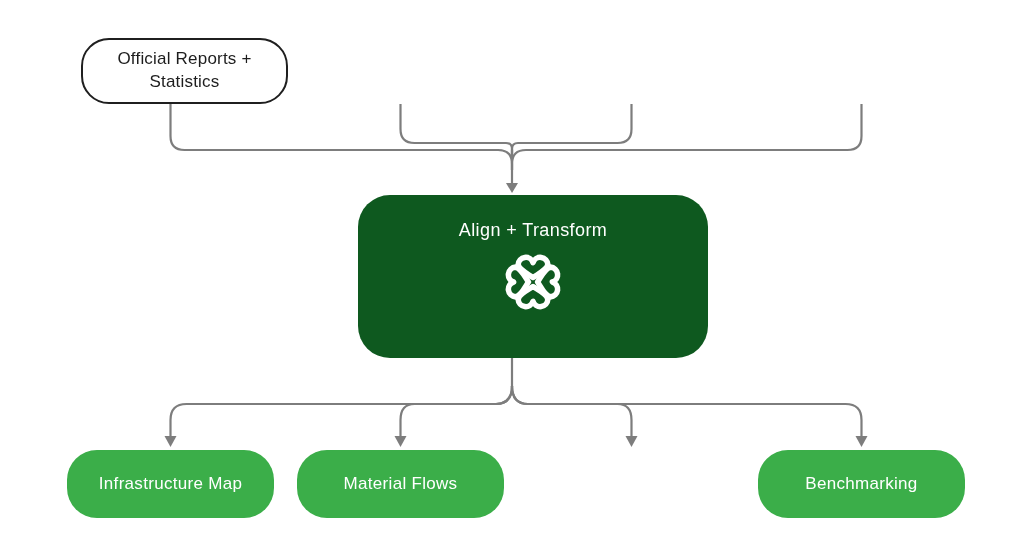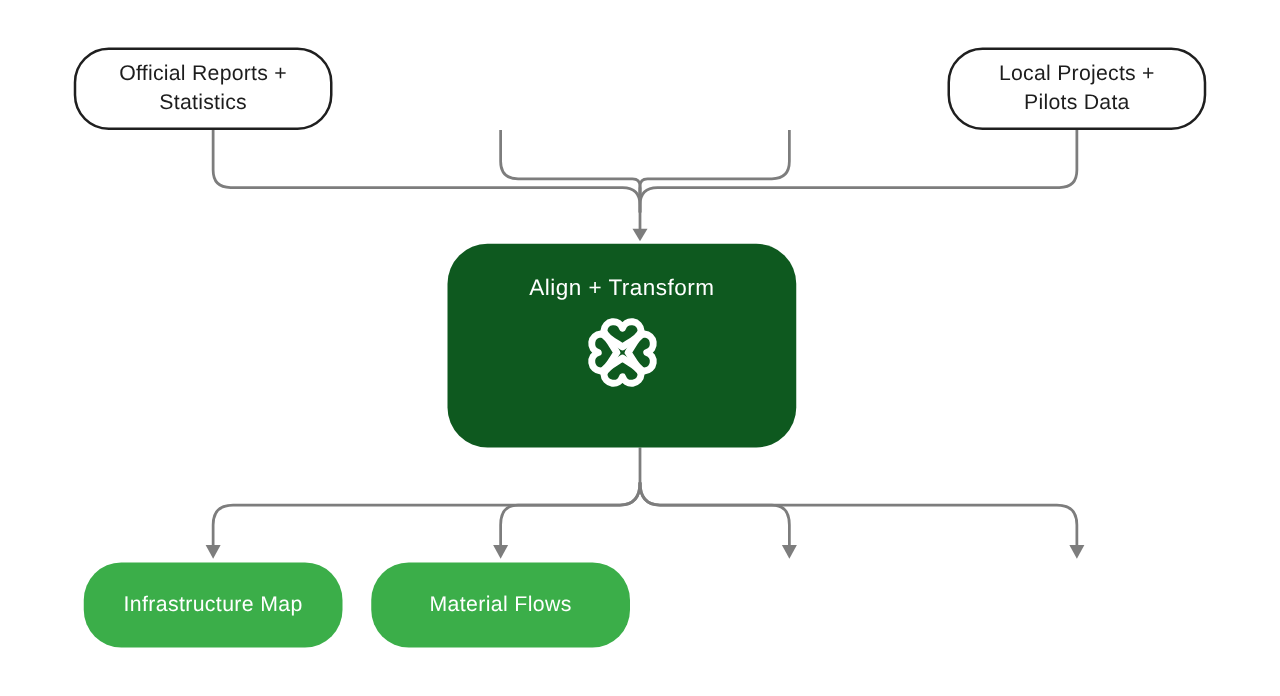--- a/index.html
+++ b/index.html
@@ -61,21 +61,21 @@
     font-size: 17px;
     font-weight: 500;
     letter-spacing: 0.3px;
     padding: 4px 12px;
   }
   .process-node {
     position: absolute;
     box-sizing: border-box;
     left: 358px;
     top: 195px;
-    width: 279px;
+    width: 350px;
     height: 163px;
     background: var(--dark-green, #0e591f);
     border-radius: 32px;
     display: flex;
     flex-direction: column;
     align-items: center;
   }
   .process-label {
     margin-top: 25px;
     color: #ffffff;
@@ -108,39 +108,39 @@
     <path d="M512 386 Q512 404 496 404 H186.5 Q170.5 404 170.5 420 V437"></path>
     <path d="M512 386 Q512 404 496 404 H414.5 Q400.5 404 400.5 420 V437"></path>
     <path d="M512 386 Q512 404 528 404 H617.5 Q631.5 404 631.5 420 V437"></path>
     <path d="M512 386 Q512 404 528 404 H845.5 Q861.5 404 861.5 420 V437"></path>
     <polygon points="164.5,436 176.5,436 170.5,447"></polygon>
     <polygon points="394.5,436 406.5,436 400.5,447"></polygon>
     <polygon points="625.5,436 637.5,436 631.5,447"></polygon>
     <polygon points="855.5,436 867.5,436 861.5,447"></polygon>
   </svg>
 
-  <div class="node src-node" style="left:59px">
+  <div class="node src-node" style="left:81px">
     <span>Official Reports + Statistics</span>
-  </div>
-  <div class="node src-node" style="left:758px">
-    <span>Local Projects + Pilots Data</span>
   </div>
 
   <div class="process-node">
     <div class="process-label">Align + Transform</div>
     <div class="process-icon">
       <svg width="62" height="62" viewBox="0 0 48 48" fill="none" stroke="#ffffff" stroke-width="4.3" stroke-linecap="round" stroke-linejoin="round">
         <path id="clover-leaf" d="M24 20.5 C20.5 18 13.2 14.8 12.5 10.5 A5.9 5.9 0 0 1 24 9 A5.9 5.9 0 0 1 35.5 10.5 C34.8 14.8 27.5 18 24 20.5 Z"></path>
         <use href="#clover-leaf" transform="rotate(90 24 24)"></use>
         <use href="#clover-leaf" transform="rotate(180 24 24)"></use>
         <use href="#clover-leaf" transform="rotate(270 24 24)"></use>
       </svg>
     </div>
   </div>
 
   <div class="node out-node" style="left:67px">
     <span>Infrastructure Map</span>
   </div>
   <div class="node out-node" style="left:297px">
     <span>Material Flows</span>
   </div>
+  <div class="node out-node" style="left:758px">
+    <span>Benchmarking</span>
+  </div>
 
 </div>
 
 </body></html>

